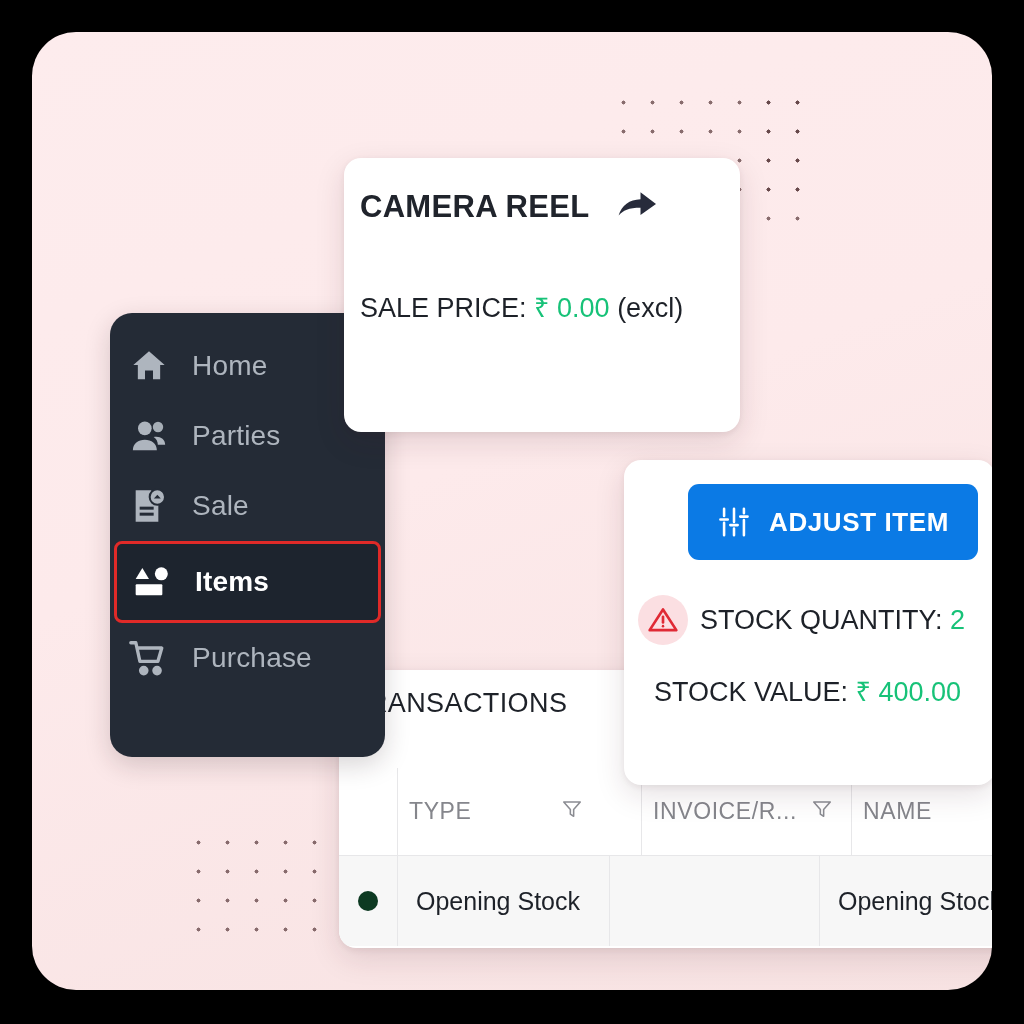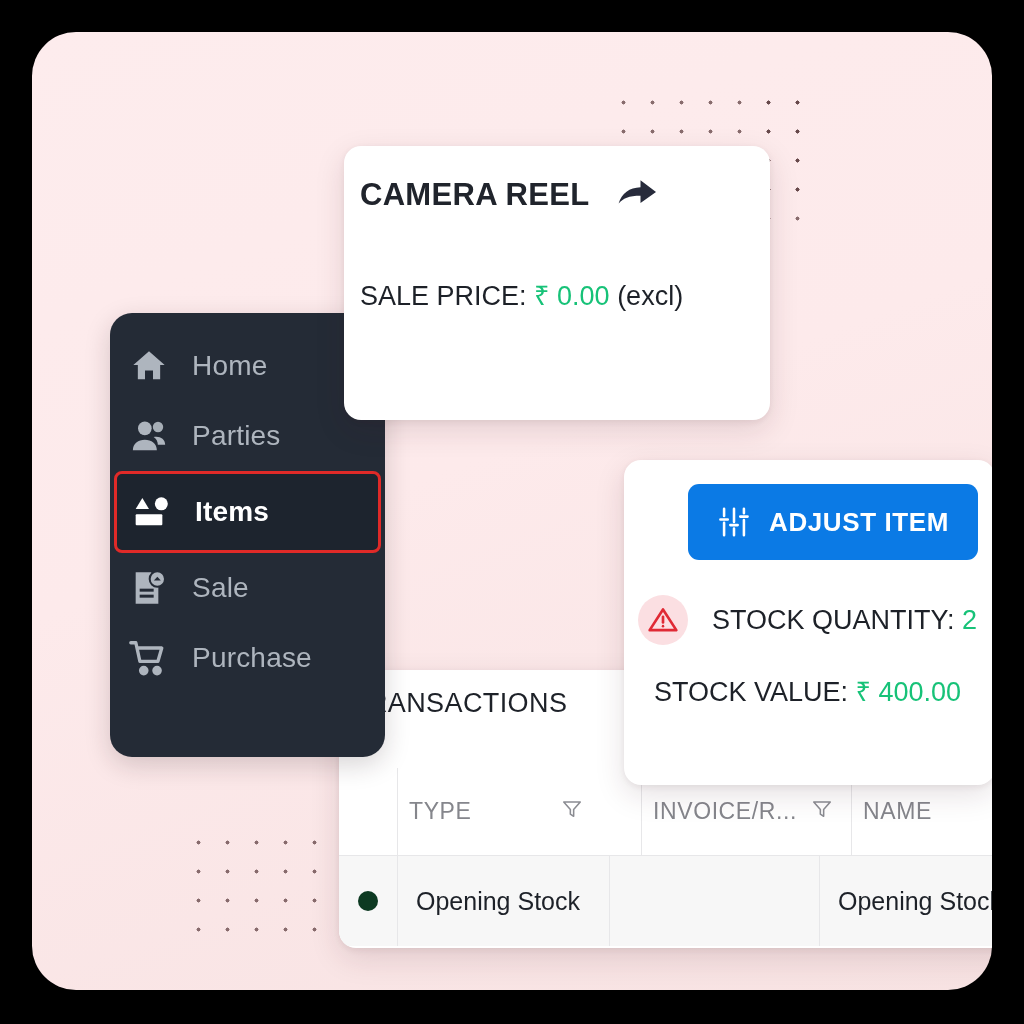--- a/index.html
+++ b/index.html
@@ -89,22 +89,22 @@
   
   .card {
     position: absolute;
     background: #ffffff;
     border-radius: 17px;
     box-shadow: 0 10px 30px rgba(60,25,35,.13), 0 2px 6px rgba(60,25,35,.07);
   }
 
   
   .card-reel {
-    left: 312px; top: 114px;
-    width: 426px; height: 274px;
+    left: 312px; top: 126px;
+    width: 396px; height: 274px;
     padding: 30px 0 0 16px;
     z-index: 5;
   }
   .reel-title-row {
     display: flex; align-items: center; gap: 26px;
     padding-left: 0px;
   }
   .reel-title {
     font-size: 31px; font-weight: bold; color: #20242c;
     letter-spacing: .3px;
@@ -138,21 +138,21 @@
     letter-spacing: .6px;
     display: flex;
     align-items: center;
     justify-content: center;
     gap: 18px;
     cursor: pointer;
   }
   .stock-qty-row {
     position: absolute;
     left: 14px; top: 135px;
-    display: flex; align-items: center; gap: 24px;
+    display: flex; align-items: center; gap: 12px;
   }
   .warn-circle {
     width: 50px; height: 50px; border-radius: 50%;
     background: #fbdfe2;
     display: flex; align-items: center; justify-content: center;
     flex: 0 0 50px;
   }
   .stock-text { font-size: 27px; color: #1d2128; white-space: nowrap; }
   .stock-val-row {
     position: absolute;
@@ -244,42 +244,42 @@
           <svg width="40" height="40" viewBox="0 0 24 24" fill="#aeb5be">
             <circle cx="9.5" cy="7.4" r="4.1"></circle>
             <path d="M2.3 20.5c0-4 3.3-6.3 7.2-6.3s7.2 2.3 7.2 6.3z"></path>
             <circle cx="17.4" cy="6.6" r="3.1" opacity=".95"></circle>
             <path d="M14.8 12.6c3.4-.8 6.9 1 6.9 4.6h-4.4c0-1.9-.9-3.5-2.5-4.6z"></path>
           </svg>
         </span>
         <span class="label">Parties</span>
       </div>
 
-      <div class="nav-item active">
-        <span class="nav-icon">
-          <svg width="40" height="40" viewBox="0 0 24 24" fill="#ffffff">
-            <path d="M2.2 10.2 6.2 3.6l4 6.6z"></path>
-            <circle cx="17.6" cy="7.1" r="3.9"></circle>
-            <rect x="2.2" y="13.3" width="16" height="6.6" rx="0.6"></rect>
-          </svg>
-        </span>
-        <span class="label">Items</span>
-      </div>
-
       <div class="nav-item">
         <span class="nav-icon">
           <svg width="40" height="40" viewBox="0 0 24 24" fill="#aeb5be">
             <path d="M4 2.6h9.2l4.4 4.4v14.4H4z"></path>
             <rect x="6.4" y="12.4" width="8.4" height="1.8" fill="#242b36"></rect>
             <rect x="6.4" y="16" width="8.4" height="1.8" fill="#242b36"></rect>
             <circle cx="17" cy="6.6" r="4.6" fill="#aeb5be" stroke="#242b36" stroke-width="1.2"></circle>
             <path d="M14.9 7.5 17 5.3l2.1 2.2z" fill="#242b36"></path>
           </svg>
         </span>
         <span class="label">Sale</span>
+      </div>
+
+      <div class="nav-item active">
+        <span class="nav-icon">
+          <svg width="40" height="40" viewBox="0 0 24 24" fill="#ffffff">
+            <path d="M2.2 10.2 6.2 3.6l4 6.6z"></path>
+            <circle cx="17.6" cy="7.1" r="3.9"></circle>
+            <rect x="2.2" y="13.3" width="16" height="6.6" rx="0.6"></rect>
+          </svg>
+        </span>
+        <span class="label">Items</span>
       </div>
 
       <div class="nav-item">
         <span class="nav-icon">
           <svg width="42" height="42" viewBox="0 0 24 24" fill="none" stroke="#aeb5be" stroke-width="1.9" stroke-linecap="round" stroke-linejoin="round">
             <path d="M1.6 3.3h2.9l2.3 10.6h10.3l2.2-7.6H5.4"></path>
             <circle cx="9" cy="19.2" r="1.8" fill="#aeb5be"></circle>
             <circle cx="16.6" cy="19.2" r="1.8" fill="#aeb5be"></circle>
           </svg>
         </span>

